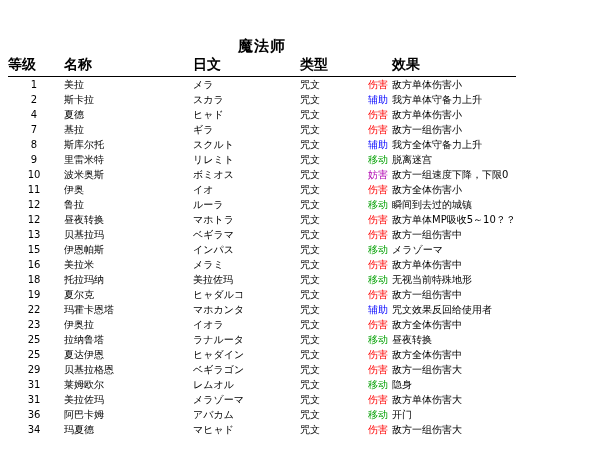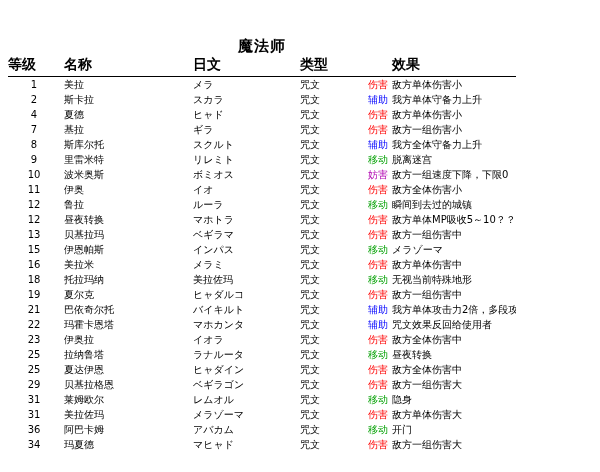--- a/index.html
+++ b/index.html
@@ -201,28 +201,20 @@
         </tr>
         <tr>
           <td class="c-level">19</td>
           <td class="c-name">夏尔克</td>
           <td class="c-jp">ヒャダルコ</td>
           <td class="c-type">咒文</td>
           <td class="c-cat cat-damage">伤害</td>
           <td class="c-effect">敌方一组伤害中</td>
         </tr>
         <tr>
-          <td class="c-level">21</td>
-          <td class="c-name">巴依奇尔托</td>
-          <td class="c-jp">バイキルト</td>
-          <td class="c-type">咒文</td>
-          <td class="c-cat cat-support">辅助</td>
-          <td class="c-effect">我方单体攻击力2倍，多段攻击只有一次效果。</td>
-        </tr>
-        <tr>
           <td class="c-level">22</td>
           <td class="c-name">玛霍卡恩塔</td>
           <td class="c-jp">マホカンタ</td>
           <td class="c-type">咒文</td>
           <td class="c-cat cat-support">辅助</td>
           <td class="c-effect">咒文效果反回给使用者</td>
         </tr>
         <tr>
           <td class="c-level">23</td>
           <td class="c-name">伊奥拉</td>

